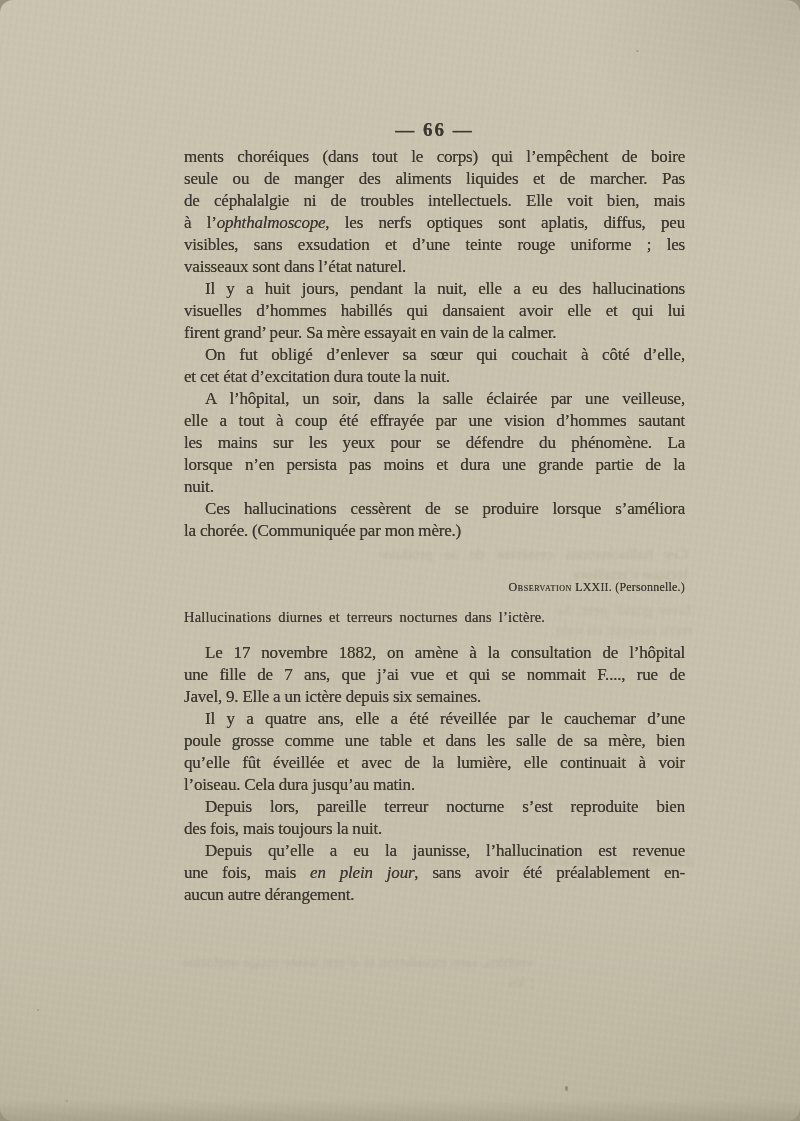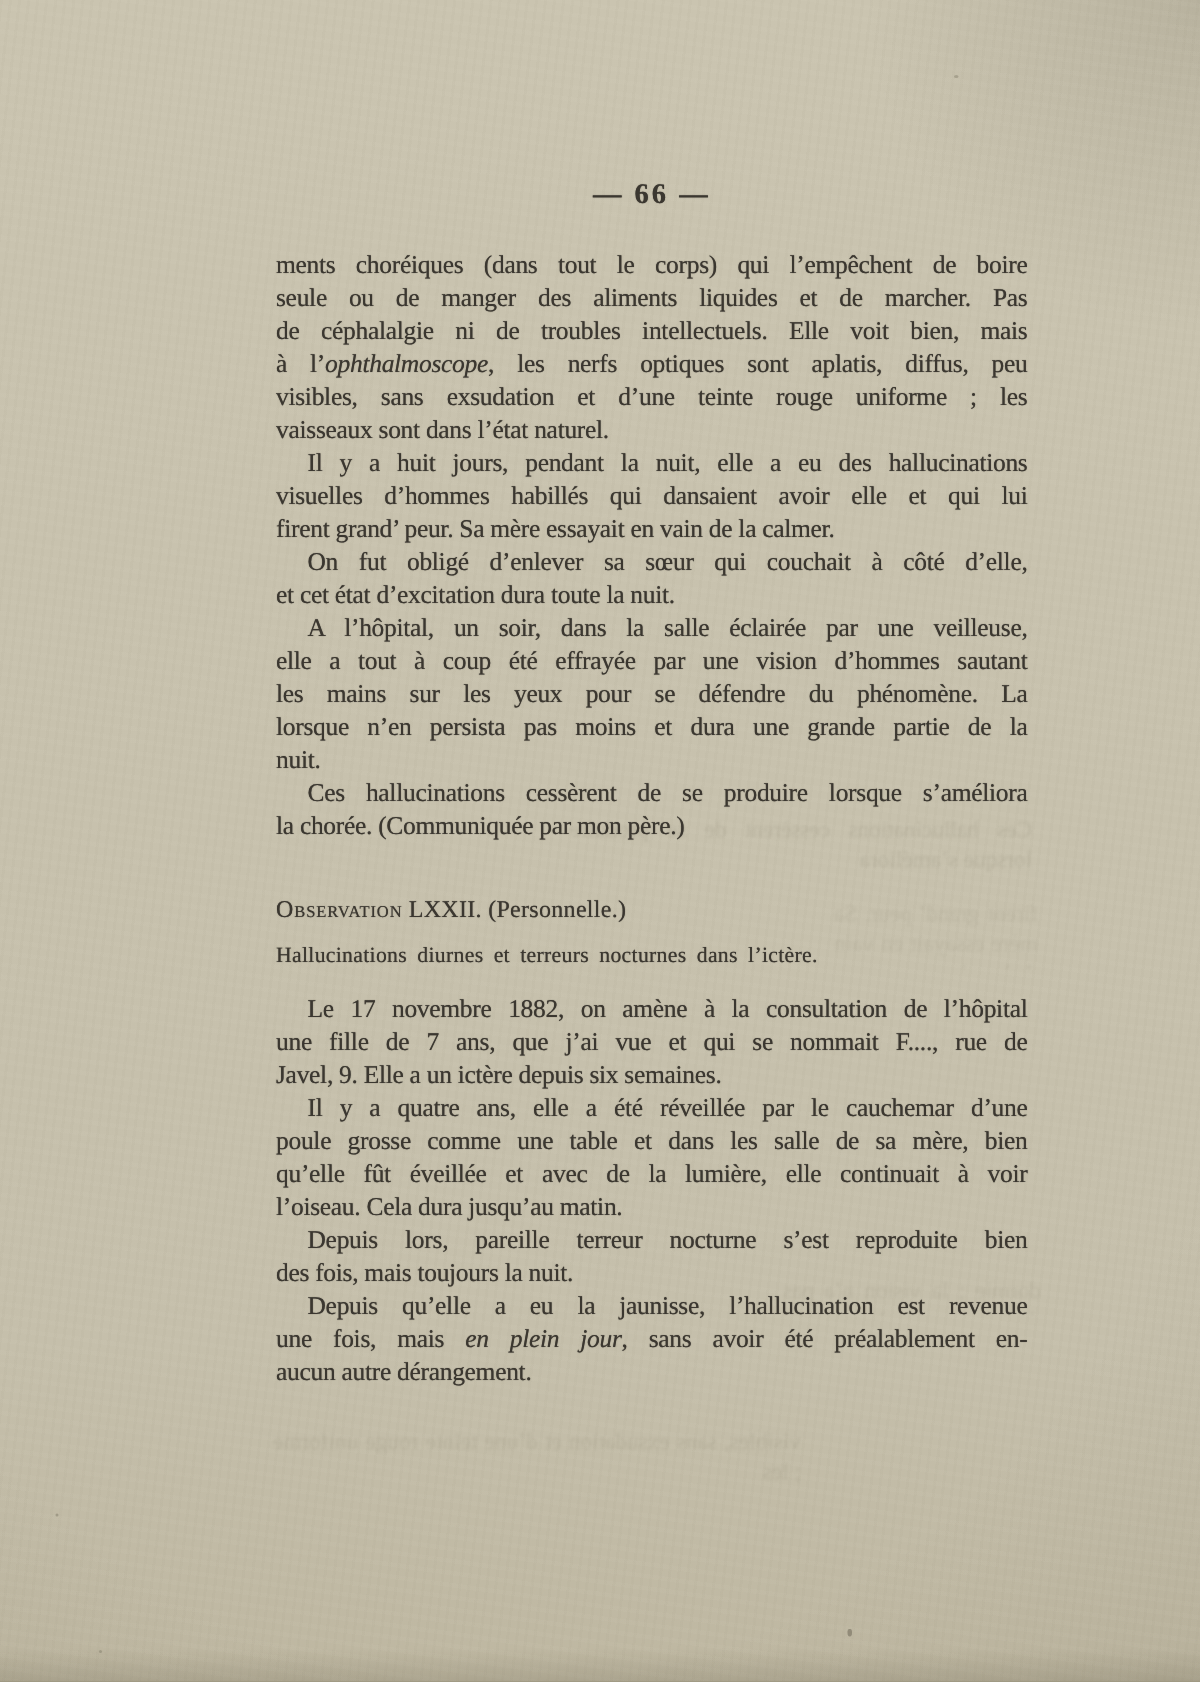--- a/index.html
+++ b/index.html
@@ -9,20 +9,21 @@
     position: relative;
     width: 800px;
     height: 1121px;
     overflow: hidden;
     background:
       radial-gradient(40% 28% at 100% 0%, rgba(80,75,58,.14), rgba(80,75,58,0) 70%),
       radial-gradient(130% 118% at 42% 38%, rgba(0,0,0,0) 52%, rgba(74,69,52,.13) 90%, rgba(74,69,52,.24) 100%),
       linear-gradient(#cac4b0, #c5bfab 80%, #beb7a1);
     font-family: "Liberation Serif", serif;
     color: #3b3730;
+    border-radius: 13px;
   }
 
   .grain {
     position: absolute; inset: 0; pointer-events: none;
     background:
       repeating-linear-gradient(97deg, rgba(120,113,90,.03) 0 2px, rgba(0,0,0,0) 2px 6px),
       repeating-linear-gradient(8deg, rgba(236,232,216,.035) 0 3px, rgba(0,0,0,0) 3px 8px);
   }
 
   .bottom-edge {
@@ -40,34 +41,33 @@
     text-shadow: 0 0 .6px rgba(59,55,48,.9);
   }
 
   .textblock {
     position: absolute;
     left: 184px; top: 146px; width: 501px;
     font-size: 17px;
     line-height: 22px;
     letter-spacing: -0.2px;
     text-shadow: 0 0 .6px rgba(59,55,48,.85);
-    margin-top: 20px;
   }
 
   .tline { text-align: justify; text-align-last: justify; }
   .tline.tlast { text-align-last: left; }
   .tline.tindent { text-indent: 21px; }
   i { font-style: italic; }
 
   .obs-heading {
     margin: 34px 0 0 0;
-    font-size: 16px;
+    font-size: 12px;
     font-weight: normal;
     line-height: 22px;
-    text-align: left;
+    text-align: right;
     letter-spacing: .2px;
   }
   .sc { font-variant: small-caps; letter-spacing: .6px; }
 
   .obs-subtitle {
     margin-top: 9px;
     font-size: 14.5px;
     line-height: 20px;
     text-align: left;
     word-spacing: 3px;
@@ -134,21 +134,21 @@
       </div>
     <div class="para">
         <div class="tline tindent">A l’hôpital, un soir, dans la salle éclairée par une veilleuse,</div>
         <div class="tline">elle a tout à coup été effrayée par une vision d’hommes sautant</div>
         <div class="tline">les mains sur les yeux pour se défendre du phénomène. La</div>
         <div class="tline">lorsque n’en persista pas moins et dura une grande partie de la</div>
         <div class="tline tlast">nuit.</div>
       </div>
     <div class="para">
         <div class="tline tindent">Ces hallucinations cessèrent de se produire lorsque s’améliora</div>
-        <div class="tline tlast">la chorée. (Communiquée par mon père.)</div>
+        <div class="tline tlast">la chorée. (Communiquée par mon mère.)</div>
       </div>
 
     <h2 class="obs-heading"><span class="sc">Observation</span><span> LXXII. (Personnelle.)</span></h2>
 
     <div class="obs-subtitle">Hallucinations diurnes et terreurs nocturnes dans l’ictère.</div>
 
     <div class="para first-after">
         <div class="tline tindent">Le 17 novembre 1882, on amène à la consultation de l’hôpital</div>
         <div class="tline">une fille de 7 ans, que j’ai vue et qui se nommait F...., rue de</div>
         <div class="tline tlast">Javel, 9. Elle a un ictère depuis six semaines.</div>

